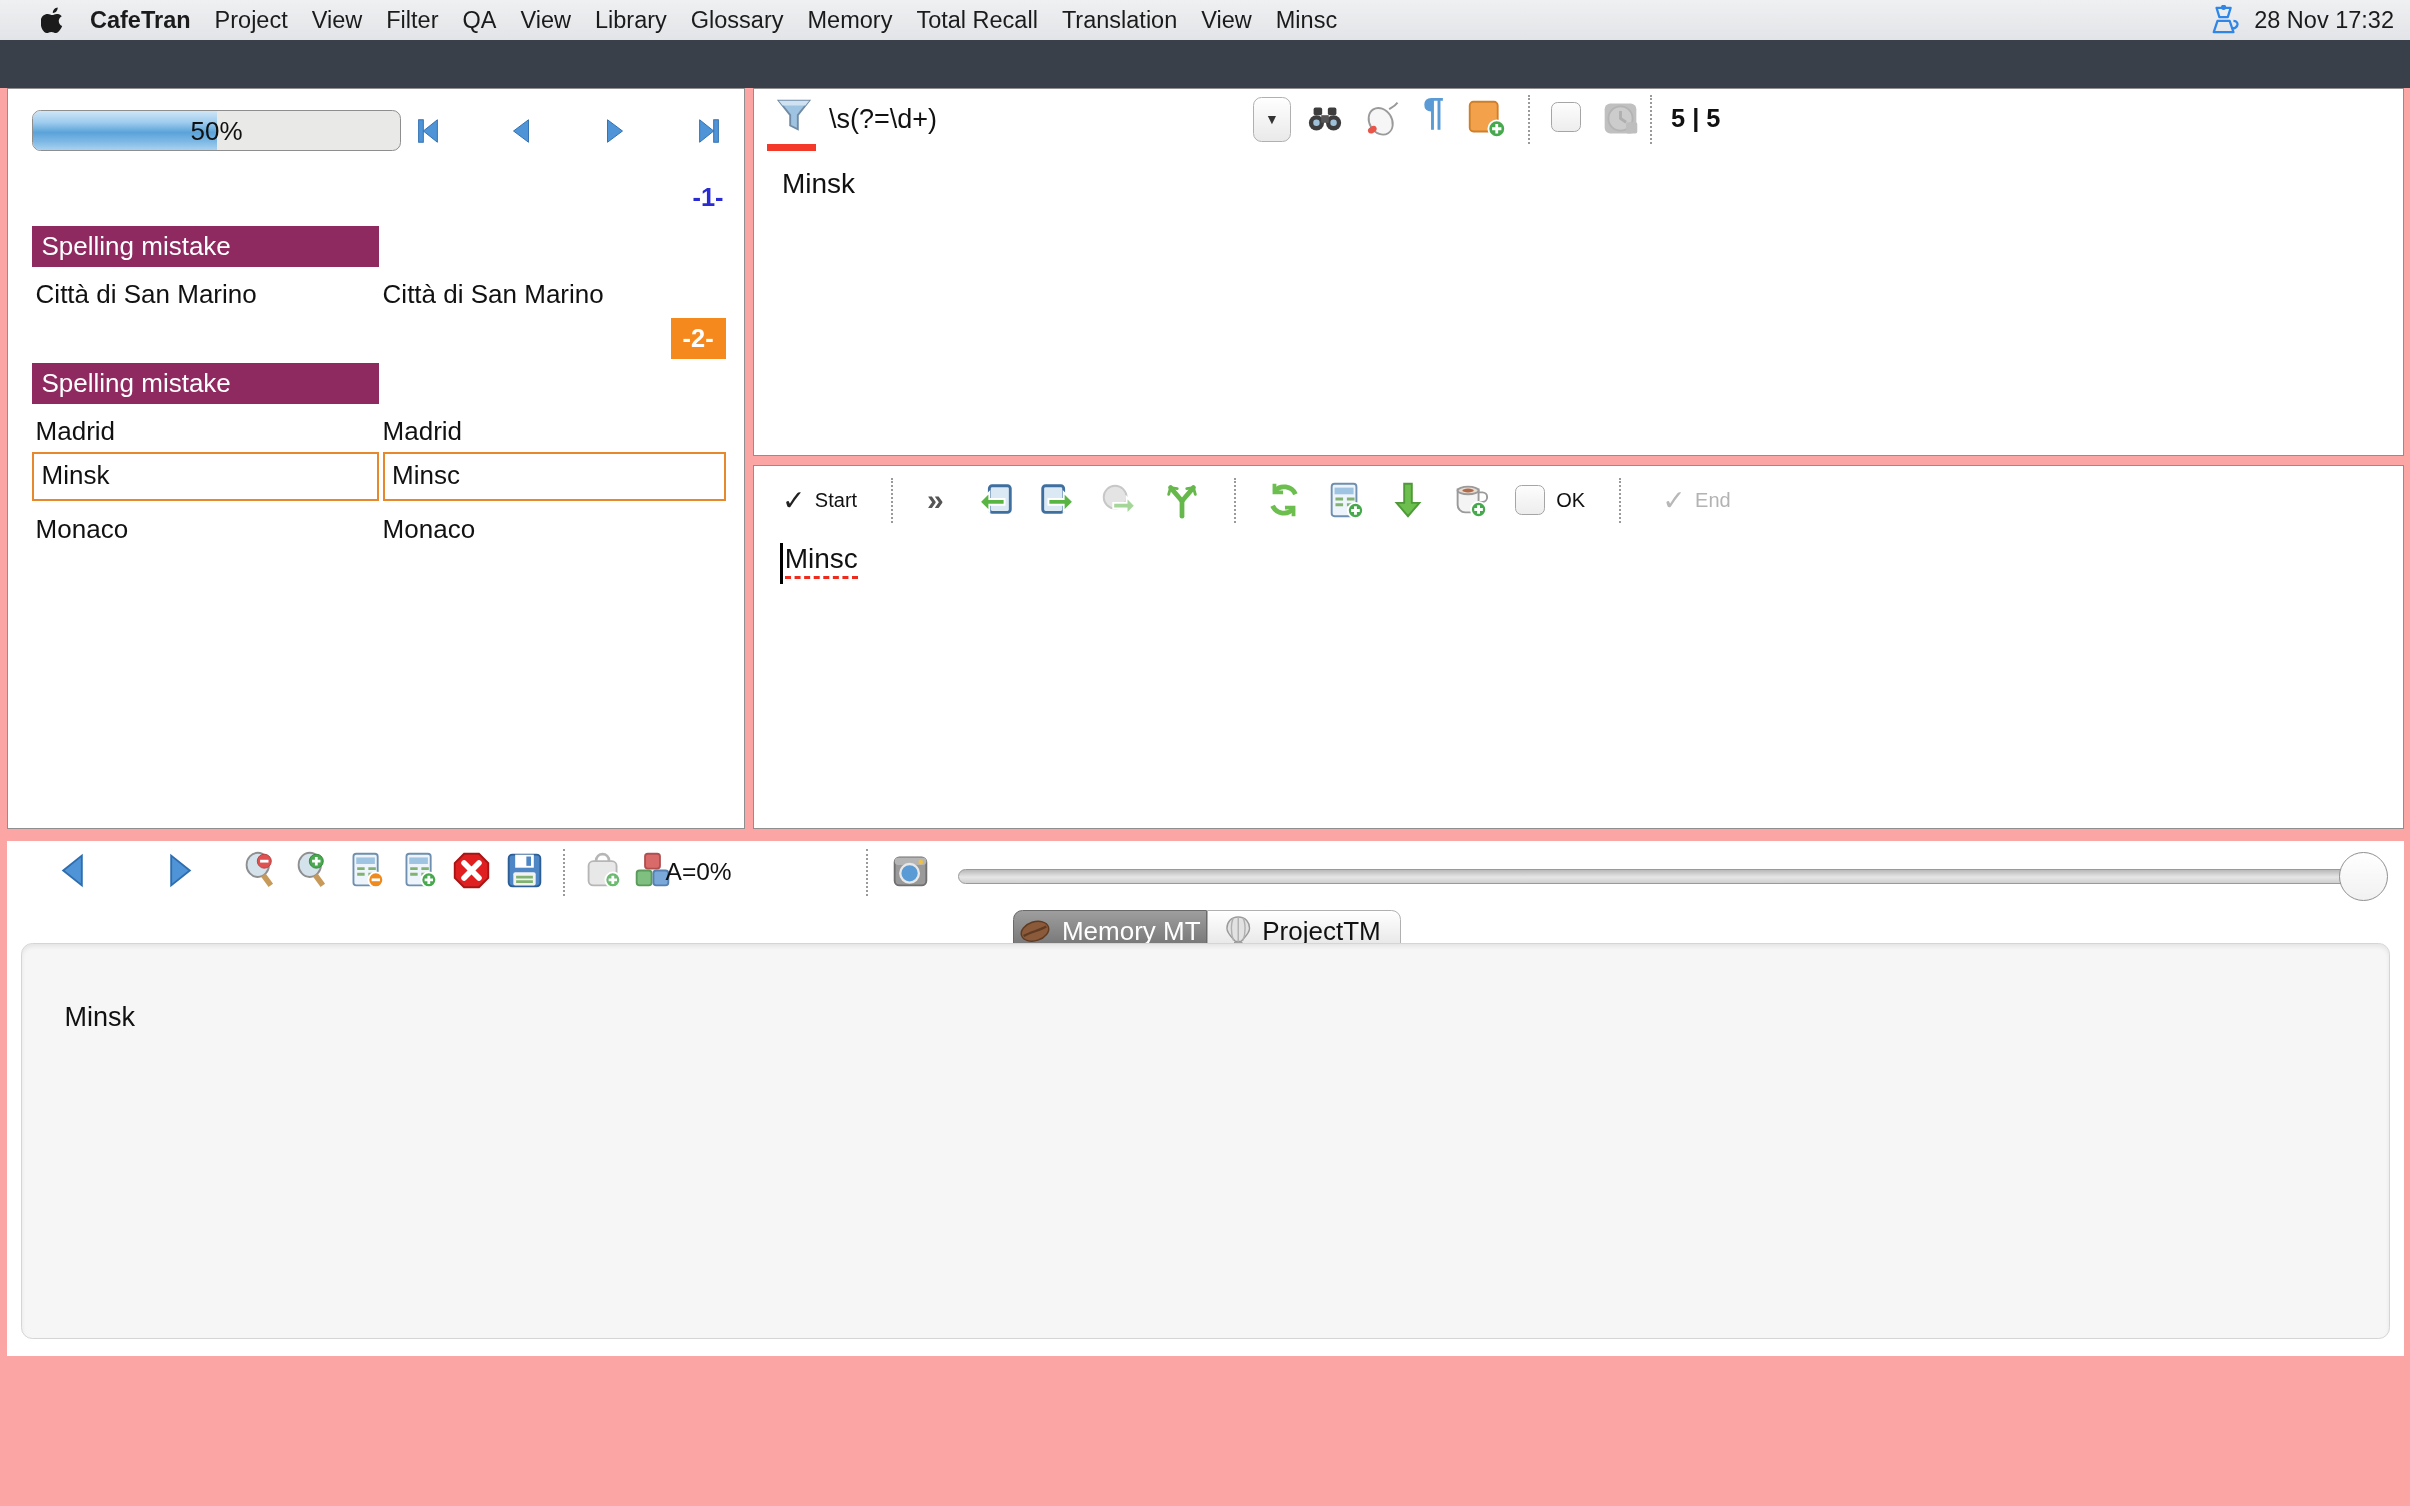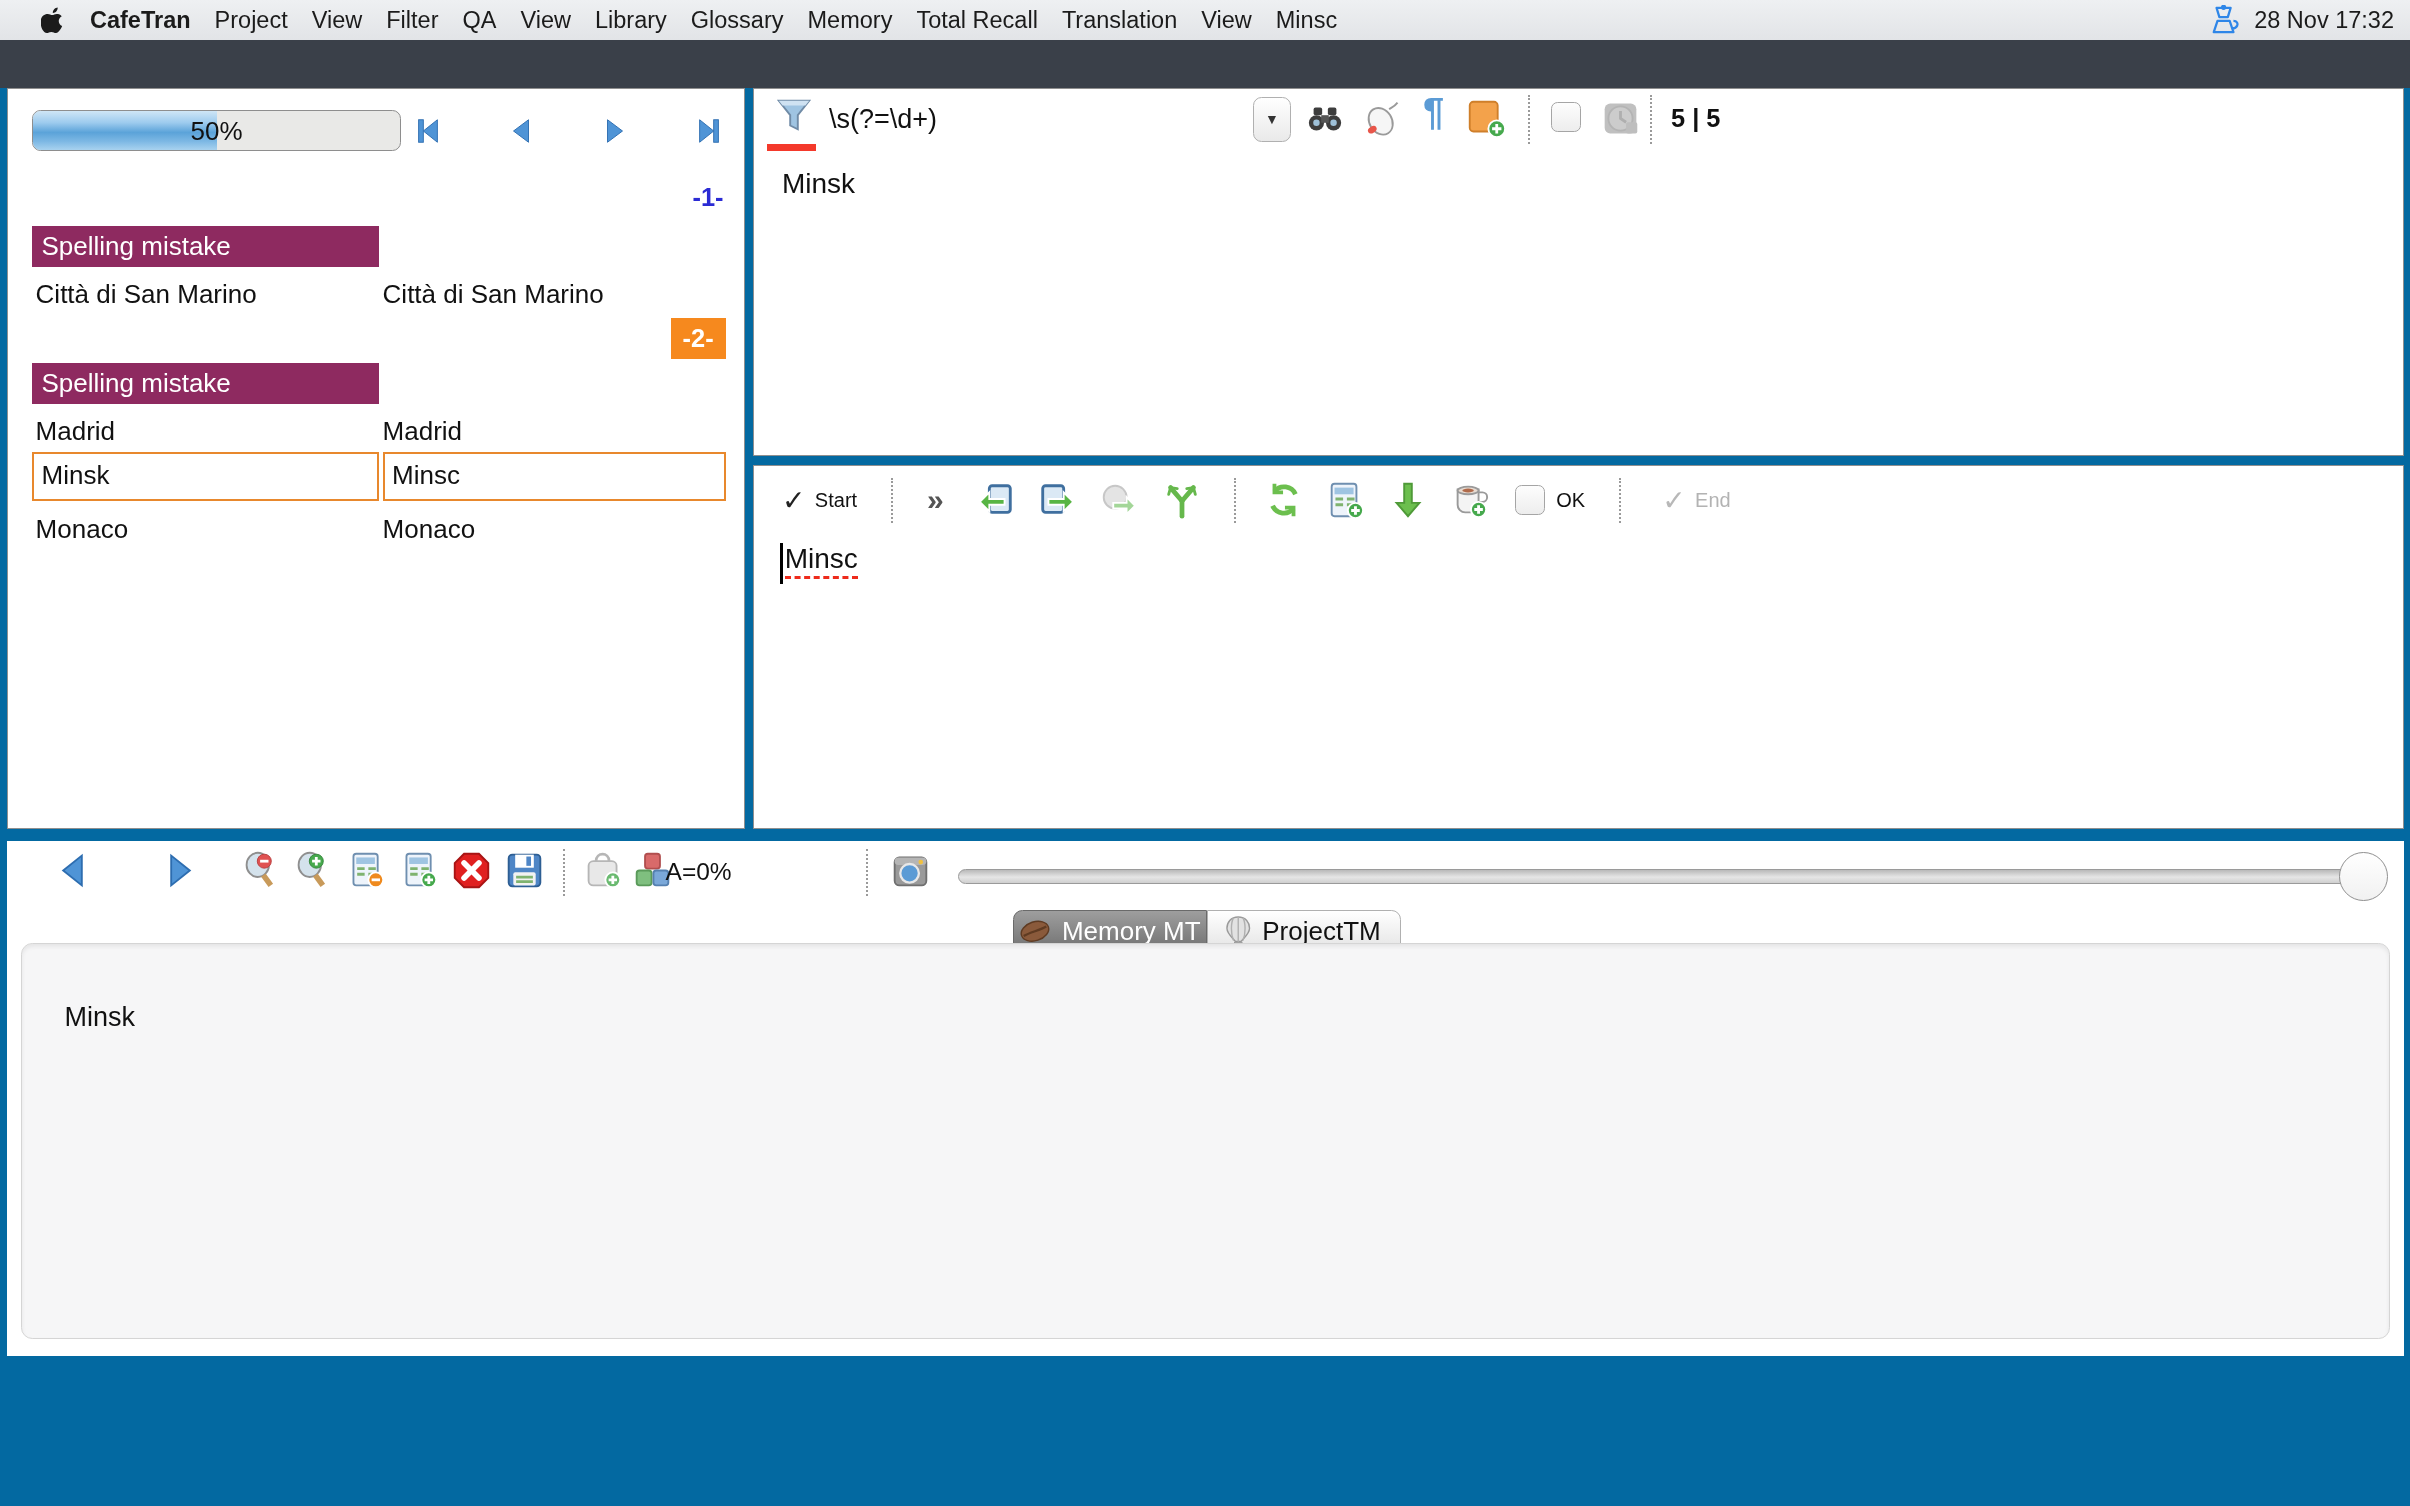--- a/index.html
+++ b/index.html
@@ -23,21 +23,21 @@
   .titlebar { position:absolute; left:0; top:47px; width:2411px; height:40px;
     background:linear-gradient(#ededed,#d6d6d6); border-bottom:0.9px solid #a8a8a8;
     border-radius:9.4px 9.4px 0 0; display:flex; align-items:center; }
   .tl { width:22.6px; height:22.6px; border-radius:50%; display:inline-block; margin-left:16px; }
   .tl.red   { background:#ee6a5f; border:0.9px solid #d9554a; margin-left:21px; }
   .tl.yellow{ background:#f5bd4f; border:0.9px solid #d9a53f; }
   .tl.green { background:#5fc454; border:0.9px solid #47a83c; }
   .win-title { position:absolute; left:0; right:0; text-align:center; color:#4f4f4f; font-size:25.4px; }
 
   
-  .frame { position:absolute; left:0; top:88px; width:2411px; height:1419px; background:#0369a1; }
+  .frame { position:absolute; left:0; top:88px; width:2411px; height:1419px; background:#fca5a5; }
   .panel { position:absolute; background:#fff; border:0.9px solid #8f8f8f; }
   .left-panel { left:6.6px; top:0; width:738px; height:741px; }
   .right-top  { left:753px; top:0; width:1651px; height:368px; }
   .right-mid  { left:753px; top:377px; width:1651px; height:364px; }
   .bottom-region { position:absolute; left:6.6px; top:753px; width:2397px; height:515px; background:#fff; }
 
   
   .progress { position:absolute; left:24.5px; top:21px; width:369px; height:41px;
     border:1.9px solid #8e8e8e; border-radius:8.5px; background:#e9e9e7; overflow:hidden; }
   .progress .fill { position:absolute; left:0; top:0; bottom:0;

